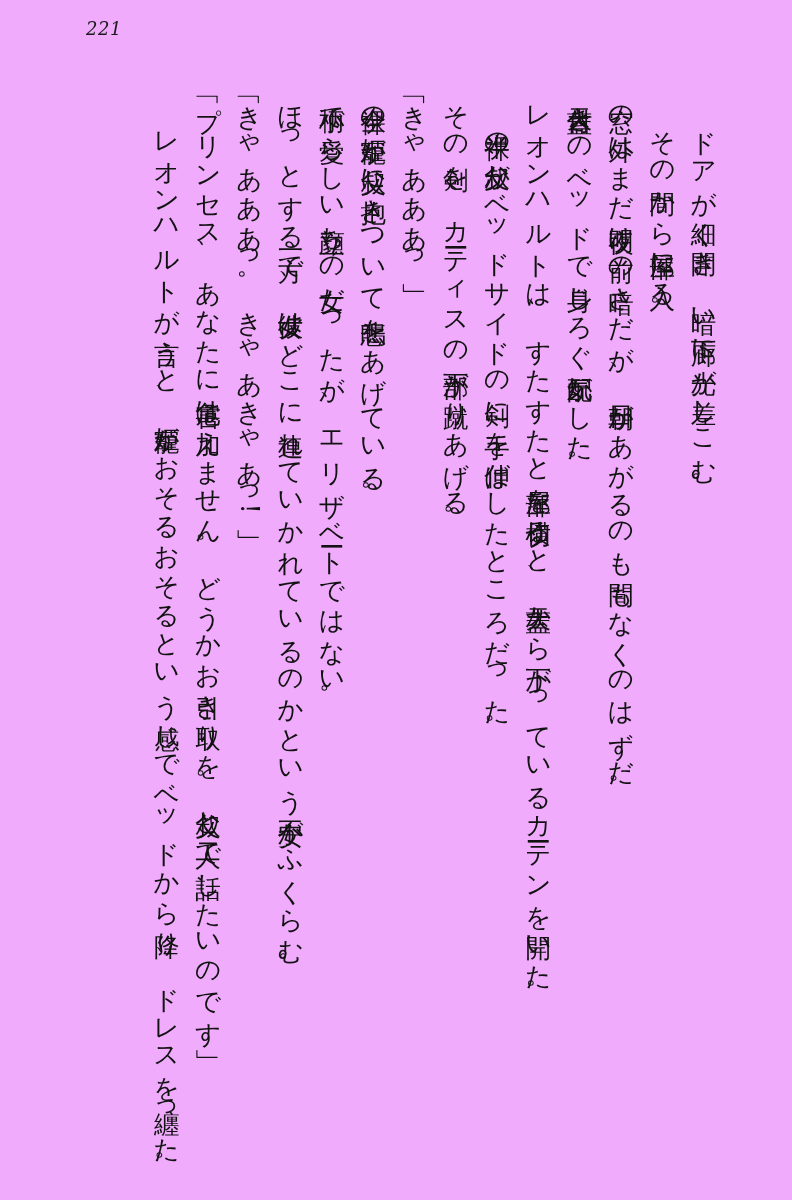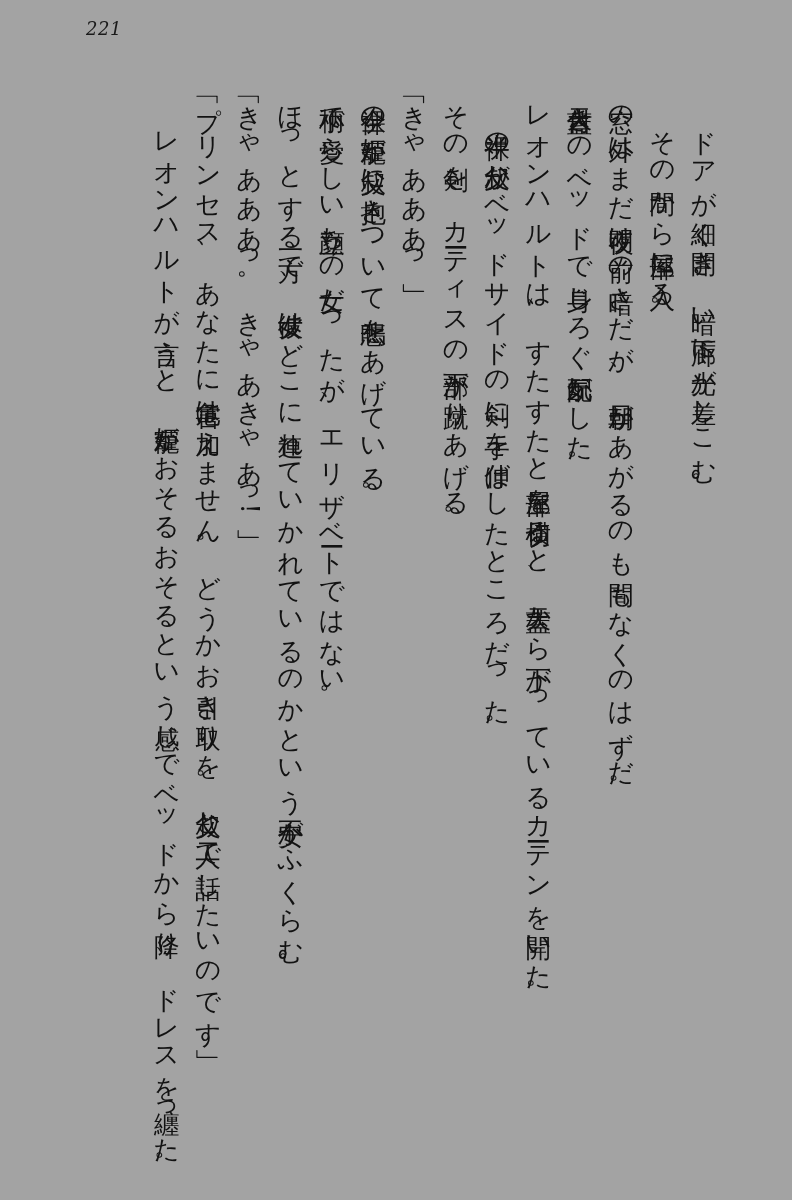--- a/index.html
+++ b/index.html
@@ -4,21 +4,21 @@
 <style>
   html, body {
     margin: 0;
     padding: 0;
     background: #ffffff;
   }
   .page {
     position: relative;
     width: 792px;
     height: 1200px;
-    background: #a3a3a3;
+    background: #f0abfc;
     overflow: hidden;
     font-family: "DejaVu Serif", "Liberation Serif", serif;
     color: #121212;
   }
   .page-number {
     position: absolute;
     top: 18px;
     left: 86px;
     font-family: "DejaVu Serif", "Liberation Serif", serif;
     font-style: italic;

